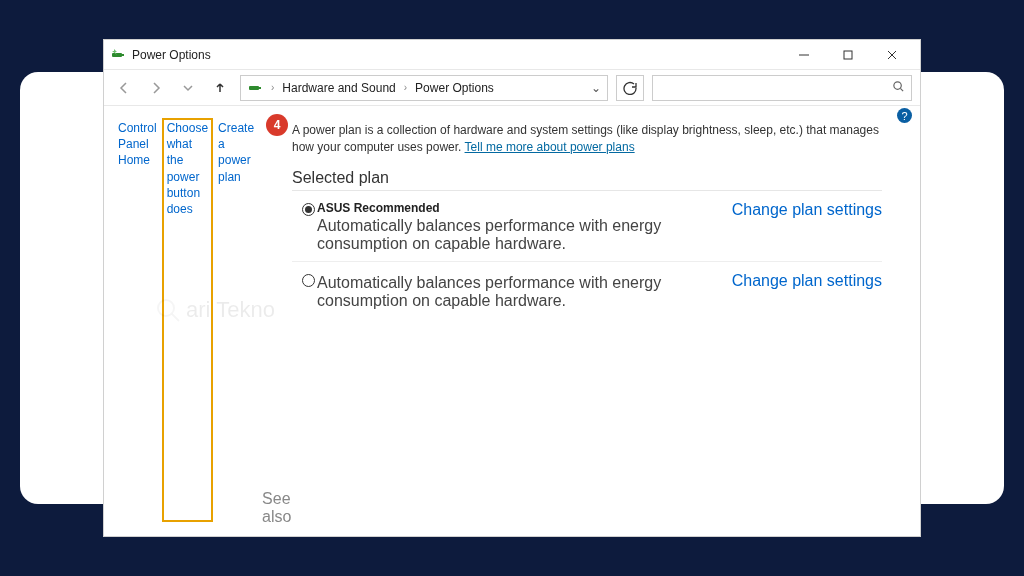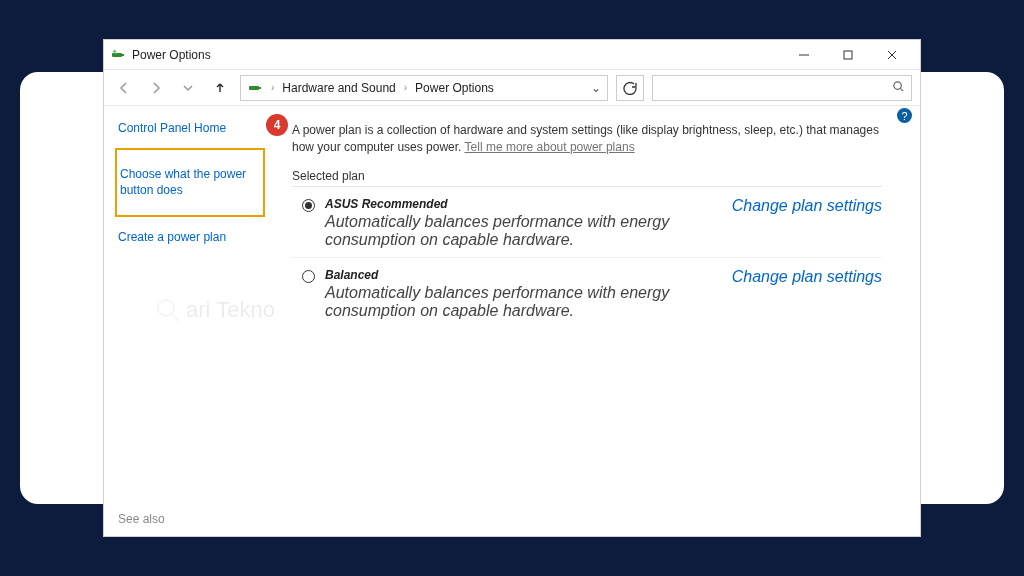--- a/index.html
+++ b/index.html
@@ -89,49 +89,49 @@
     .content {
       flex: 1;
       display: flex;
       position: relative;
       overflow: hidden;
     }
     .sidebar {
       width: 166px;
       padding: 14px 8px 10px 14px;
       display: flex;
-      flex-direction: column;
+      flex-direction: row;
       gap: 8px;
       font-size: 12px;
       position: relative;
     }
     .sidebar a.link {
       color: #0066cc;
       text-decoration: none;
       line-height: 1.35;
       display: block;
     }
     .sidebar .cp-home { margin-bottom: 6px; }
     .sidebar .highlighted {
       border: 2px solid #e8a100;
-      padding: 16px 3px;
+      padding: 0 3px;
       margin: -2px -3px 4px -3px;
     }
     .sidebar .with-bullet {
       position: relative;
       padding-left: 0;
     }
     .sidebar .bullet-shield {
       position:absolute; left:-14px; top:2px;
       width:12px;height:12px;
     }
     .sidebar .seealso {
       margin-top: auto;
       color: #888;
-      font-size: 12px;
+      font-size: 16px;
       padding-top: 10px;
     }
     .sidebar .seealso-links a { display:block; margin-top:8px; color:#0066cc; text-decoration:none;}
     .main {
       flex:1;
       padding: 16px 38px 10px 22px;
       position: relative;
     }
     .step-badge {
       position:absolute;
@@ -142,26 +142,25 @@
       display:flex;align-items:center;justify-content:center;
       font-size:12px;font-weight:600;
     }
     .main h1 {
       color: #0a5fa3;
       font-size: 15px;
       font-weight: 400;
       margin-bottom: 6px;
     }
     .desc { color:#333; font-size:12px; line-height:1.45; margin-bottom:12px; }
-    .desc a { color:#737373; text-decoration: underline;}
-    .section-label { color:#333; font-size:12px; margin-bottom:6px; border-bottom:1px solid #e6e6e6; padding-bottom:3px;}
+    .desc a { color:#0369a1; text-decoration: underline;}
+    .section-label { color:#333; font-size:16px; margin-bottom:6px; border-bottom:1px solid #e6e6e6; padding-bottom:3px;}
     .plan {
-      display:flex; align-items:flex-start; gap:10px;
+      display:flex; align-items:flex-start; gap:2px;
       padding: 4px 0 2px 10px;
-      font-style: italic;
     }
     .plan .radio {
       width:13px;height:13px;border:1px solid #333;border-radius:50%;
       margin-top:2px; position:relative; flex-shrink:0;
     }
     .plan .radio.checked::after{
       content:""; position:absolute; inset:2px; background:#333; border-radius:50%;
     }
     .plan .plan-body { flex:1; }
     .plan .plan-name { font-size:12px; color:#222; font-weight:600;}
@@ -304,21 +303,20 @@
               <div class="plan-name">ASUS Recommended</div>
               <div class="plan-desc">Automatically balances performance with energy consumption on capable hardware.</div>
             </div>
             <a class="change-link">Change plan settings</a>
           </div>
         </div>
 
         <div class="plan plan-row">
           <span class="radio"></span>
           <div class="plan-body">
-            <div class="plan-name">Balanced</div>
             <div class="plan-desc">Automatically balances performance with energy consumption on capable hardware.</div>
           </div>
           <a class="change-link">Change plan settings</a>
         </div>
       </div>
 
       <div class="watermark">
         <svg viewBox="0 0 28 28">
             <circle cx="12" cy="12" r="8" fill="none" stroke="currentColor" stroke-width="2"></circle>
             <line x1="18" y1="18" x2="25" y2="25" stroke="currentColor" stroke-width="2"></line>

